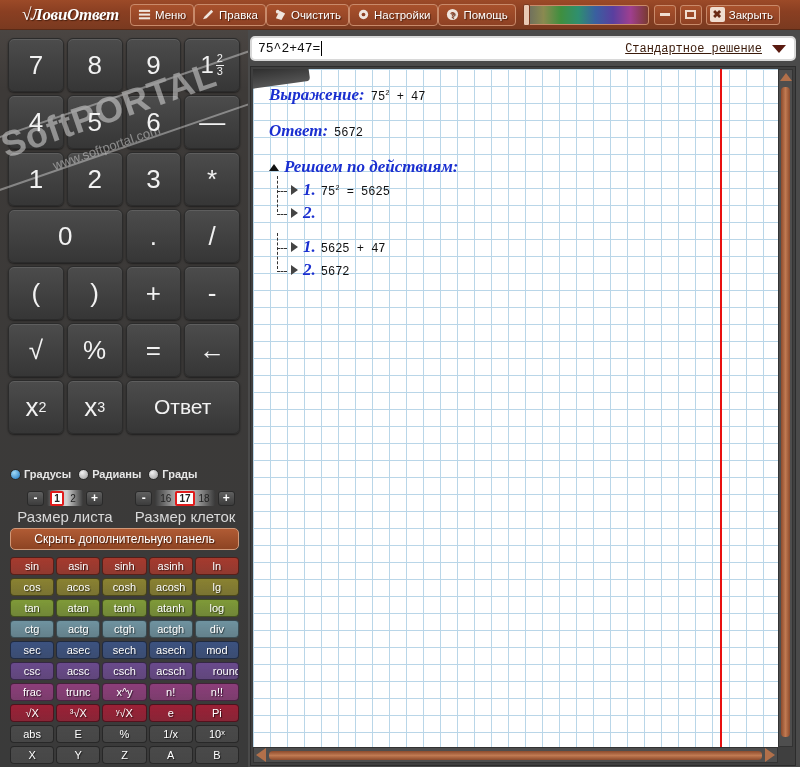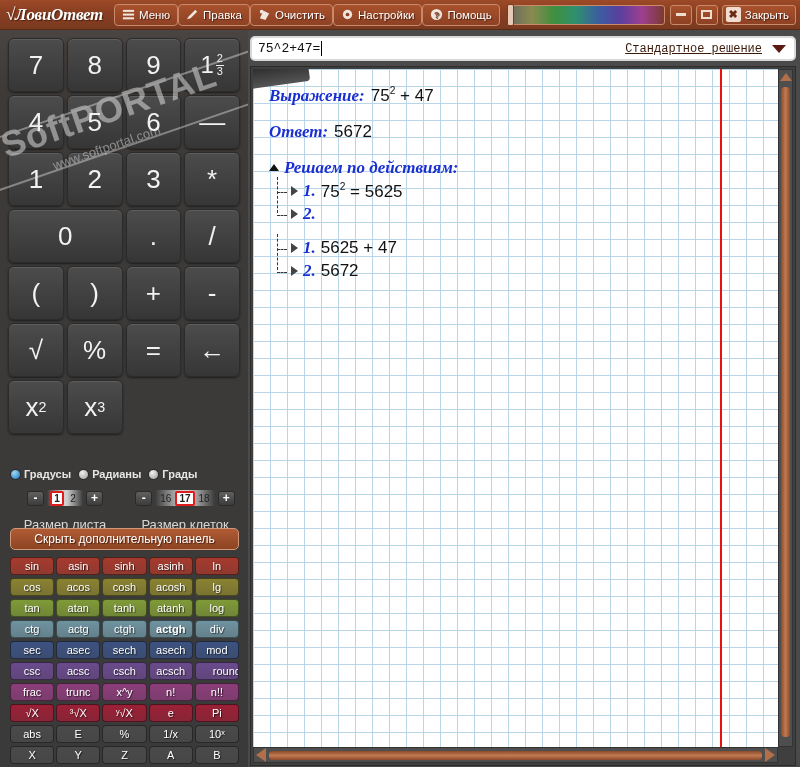--- a/index.html
+++ b/index.html
@@ -8,21 +8,21 @@
     background:#3a3a3a;
     font-family:"Liberation Sans", sans-serif;
     position:relative;
   }
 
   
   #toolbar {
     position:absolute; left:0; top:0; width:800px; height:30px;
     background:linear-gradient(180deg,#9c4a28 0%,#8a3f22 40%,#7a3a20 100%);
     border-bottom:1px solid #5a2a16;
-    display:flex; align-items:center; padding:0 4px; gap:5px;
+    display:flex; align-items:center; padding:0 20px; gap:5px;
   }
   #logo {
     color:#fff; font-family:"Liberation Serif", serif; font-style:italic;
     font-size:17px; font-weight:bold; padding:0 6px 0 2px;
     text-shadow:1px 1px 1px #4a1f0e; white-space:nowrap; letter-spacing:-0.3px;
   }
   .tbtn {
     display:flex; align-items:center; gap:4px; height:22px; padding:0 7px;
     background:linear-gradient(180deg,#a8512c 0%,#8e4124 100%);
     border:1px solid #c98a6a; border-radius:4px;
@@ -118,21 +118,21 @@
     border:1px solid #2a2a2a; color:#fff; font-size:12px; font-weight:bold;
     line-height:13px; text-align:center; cursor:pointer;
   }
   .spvals {
     display:flex; align-items:center; gap:2px; height:16px; padding:0 3px;
     background:linear-gradient(90deg,#3a3a3a,#cfcfcf 45%,#cfcfcf 55%,#3a3a3a);
     border-radius:2px;
   }
   .spval { font-size:10px; color:#222; padding:0 2px; min-width:14px; text-align:center; }
   .spval.sel { border:2px solid #e01b1b; border-radius:2px; background:#fff; font-weight:bold; }
-  .splabel { color:#d8d8d8; font-size:13px; margin-top:11px; }
+  .splabel { color:#d8d8d8; font-size:15px; margin-top:2px; }
 
   
   #hidepanel {
     position:absolute; left:10px; top:498px; width:229px; height:22px;
     background:linear-gradient(180deg,#b05b34,#8d4423);
     border:1px solid #d09878; border-radius:5px;
     color:#fff; font-size:12px; text-align:center; line-height:20px;
     text-shadow:1px 1px 1px #4a1f0e; cursor:pointer;
   }
 
@@ -200,21 +200,21 @@
     position:absolute; left:-4px; top:-6px; width:60px; height:22px;
     background:linear-gradient(180deg,#2a2a2a,#555);
     transform:rotate(-8deg); border-radius:0 0 4px 0;
   }
 
   .content { position:absolute; left:16px; top:16px; width:440px; color:#111; }
   .lbl {
     color:#1a2fd0; font-family:"Liberation Serif", serif;
     font-style:italic; font-size:17px; font-weight:bold;
   }
-  .val { font-family:Liberation Sans, sans-serif; font-size:17px; color:#111; }
+  .val { font-family:Liberation Mono, monospace; font-size:12px; color:#111; }
   .val sup { font-size:0.6em; vertical-align:super; }
   .rowline { margin-bottom:16px; display:flex; align-items:baseline; gap:6px; }
   .section { margin-top:14px; }
   .sechead { display:flex; align-items:center; gap:5px; }
   .sechead .tri {
     width:0; height:0; border-left:5px solid transparent;
     border-right:5px solid transparent; border-bottom:7px solid #111;
   }
   .steps { margin-left:6px; position:relative; padding-left:16px; }
   .steps:before {
@@ -375,20 +375,21 @@
       <div class="key">(</div>
       <div class="key">)</div>
       <div class="key">+</div>
       <div class="key">-</div>
       <div class="key">√</div>
       <div class="key">%</div>
       <div class="key">=</div>
       <div class="key">←</div>
       <div class="key">x<sup>2</sup></div>
       <div class="key">x<sup>3</sup></div>
+      <div class="key wide2 small">Ответ</div>
     </div>
 
   <div id="angles">
       <div class="r">
         <span class="radio on"></span>
         <span>Градусы</span>
       </div>
       <div class="r">
         <span class="radio"></span>
         <span>Радианы</span>
@@ -439,21 +440,21 @@
       <div class="fbtn" style="background: linear-gradient(rgb(138, 130, 49), rgba(138, 130, 49, 0.8));">acosh</div>
       <div class="fbtn" style="background: linear-gradient(rgb(138, 130, 49), rgba(138, 130, 49, 0.8));">lg</div>
       <div class="fbtn" style="background: linear-gradient(rgb(127, 154, 56), rgba(127, 154, 56, 0.8));">tan</div>
       <div class="fbtn" style="background: linear-gradient(rgb(127, 154, 56), rgba(127, 154, 56, 0.8));">atan</div>
       <div class="fbtn" style="background: linear-gradient(rgb(127, 154, 56), rgba(127, 154, 56, 0.8));">tanh</div>
       <div class="fbtn" style="background: linear-gradient(rgb(127, 154, 56), rgba(127, 154, 56, 0.8));">atanh</div>
       <div class="fbtn" style="background: linear-gradient(rgb(127, 154, 56), rgba(127, 154, 56, 0.8));">log</div>
       <div class="fbtn" style="background: linear-gradient(rgb(111, 147, 160), rgba(111, 147, 160, 0.8));">ctg</div>
       <div class="fbtn" style="background: linear-gradient(rgb(111, 147, 160), rgba(111, 147, 160, 0.8));">actg</div>
       <div class="fbtn" style="background: linear-gradient(rgb(111, 147, 160), rgba(111, 147, 160, 0.8));">ctgh</div>
-      <div class="fbtn" style="background: linear-gradient(rgb(111, 147, 160), rgba(111, 147, 160, 0.8)); font-weight: bold;">actgh</div>
+      <div class="fbtn" style="background: linear-gradient(rgb(111, 147, 160), rgba(111, 147, 160, 0.8));">actgh</div>
       <div class="fbtn" style="background: linear-gradient(rgb(111, 147, 160), rgba(111, 147, 160, 0.8));">div</div>
       <div class="fbtn" style="background: linear-gradient(rgb(60, 82, 128), rgba(60, 82, 128, 0.8));">sec</div>
       <div class="fbtn" style="background: linear-gradient(rgb(60, 82, 128), rgba(60, 82, 128, 0.8));">asec</div>
       <div class="fbtn" style="background: linear-gradient(rgb(60, 82, 128), rgba(60, 82, 128, 0.8));">sech</div>
       <div class="fbtn" style="background: linear-gradient(rgb(60, 82, 128), rgba(60, 82, 128, 0.8));">asech</div>
       <div class="fbtn" style="background: linear-gradient(rgb(60, 82, 128), rgba(60, 82, 128, 0.8));">mod</div>
       <div class="fbtn" style="background: linear-gradient(rgb(106, 74, 140), rgba(106, 74, 140, 0.8));">csc</div>
       <div class="fbtn" style="background: linear-gradient(rgb(106, 74, 140), rgba(106, 74, 140, 0.8));">acsc</div>
       <div class="fbtn" style="background: linear-gradient(rgb(106, 74, 140), rgba(106, 74, 140, 0.8));">csch</div>
       <div class="fbtn" style="background: linear-gradient(rgb(106, 74, 140), rgba(106, 74, 140, 0.8));">acsch</div>

